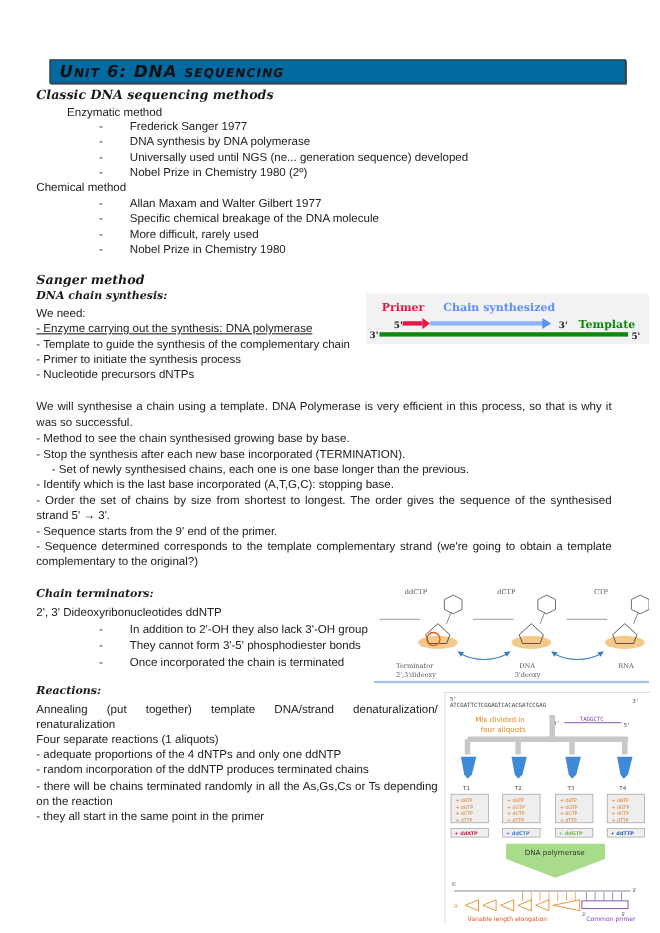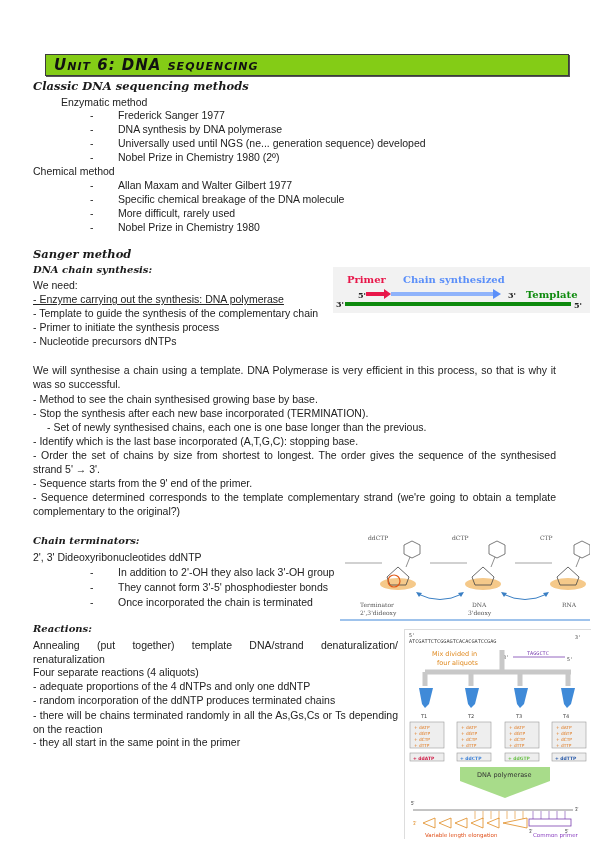--- a/index.html
+++ b/index.html
@@ -1,19 +1,19 @@
 <!DOCTYPE html>
 <html><head>
 <meta charset="utf-8">
 <style>
   html, body { margin: 0; padding: 0; background: #ffffff; }
   body { width: 600px; height: 848px; position: relative; overflow: hidden;
          font-family: "Liberation Sans", sans-serif; color: #1a1a1a; }
   .abs { position: absolute; }
-  .title-bar { left: 45px; top: 54px; width: 524px; height: 22px; background: #84cc16;
+  .title-bar { left: 45px; top: 54px; width: 524px; height: 22px; background: #0369a1;
                border: 1px solid #3c3c3c; box-shadow: 1px 1px 0 #555; box-sizing: border-box; }
   .title-text { position: absolute; left: 8px; top: 1px; font-family: "DejaVu Sans", sans-serif;
                 font-weight: bold; font-style: italic; font-size: 15px; letter-spacing: 1px;
                 font-variant: small-caps; color: #111; }
   .h-script { font-family: "DejaVu Serif", serif; font-style: italic; font-weight: bold; font-size: 11.5px; color: #1a1a1a; }
   .h-script-sm { font-family: "DejaVu Serif", serif; font-style: italic; font-weight: bold; font-size: 10px; color: #1a1a1a; }
   .line { font-size: 10.5px; line-height: 13px; white-space: nowrap; color: #222; }
   .bullet { position: absolute; font-size: 10.5px; line-height: 13px; white-space: nowrap; color: #222; }
   .bullet .dash { position: absolute; left: 0; }
   .bullet .txt { position: absolute; left: 28px; text-align: right; }
@@ -150,21 +150,21 @@
     <polygon points="76,65 82,66 79,70" fill="#3a7fc4"></polygon>
     <polygon points="124,65 118,66 121,70" fill="#3a7fc4"></polygon>
     <path d="M163 67 Q185 78 207 67" fill="none" stroke="#3a7fc4" stroke-width="1"></path>
     <polygon points="161,65 167,66 164,70" fill="#3a7fc4"></polygon>
     <polygon points="209,65 203,66 206,70" fill="#3a7fc4"></polygon>
   </svg>
 </div>
 
 <div class="abs h-script-sm" style="left:33px; top:623px;">Reactions:</div>
 <div class="abs just" style="left:33px; top:638px; width:365px; line-height:14px;">Annealing (put together) template DNA/strand denaturalization/ renaturalization</div>
-<div class="abs line" style="left:33px; top:666px;">Four separate reactions (4 aliquots)</div>
+<div class="abs line" style="left:33px; top:666px;">Four separate reactions (1 aliquots)</div>
 <div class="abs line" style="left:33px; top:680px;">- adequate proportions of the 4 dNTPs and only one ddNTP</div>
 <div class="abs line" style="left:33px; top:694px;">- random incorporation of the ddNTP produces terminated chains</div>
 <div class="abs just" style="left:33px; top:708px; width:365px; line-height:14px;">- there will be chains terminated randomly in all the As,Gs,Cs or Ts depending on the reaction</div>
 <div class="abs line" style="left:33px; top:736px;">- they all start in the same point in the primer</div>
 
 <div class="abs" style="left:404px; top:629px; width:186px; height:209px; border-left:1px solid #ddd; border-top:1px solid #ddd;">
   <svg width="186" height="209" viewBox="0 0 186 209">
     <g font-family="DejaVu Sans Mono, monospace">
       <text x="4" y="7" font-size="5" fill="#444">5'</text>
       <text x="4" y="13" font-size="5.2" fill="#444">ATCGATTCTCGGAGTCACACGATCCGAG</text>

